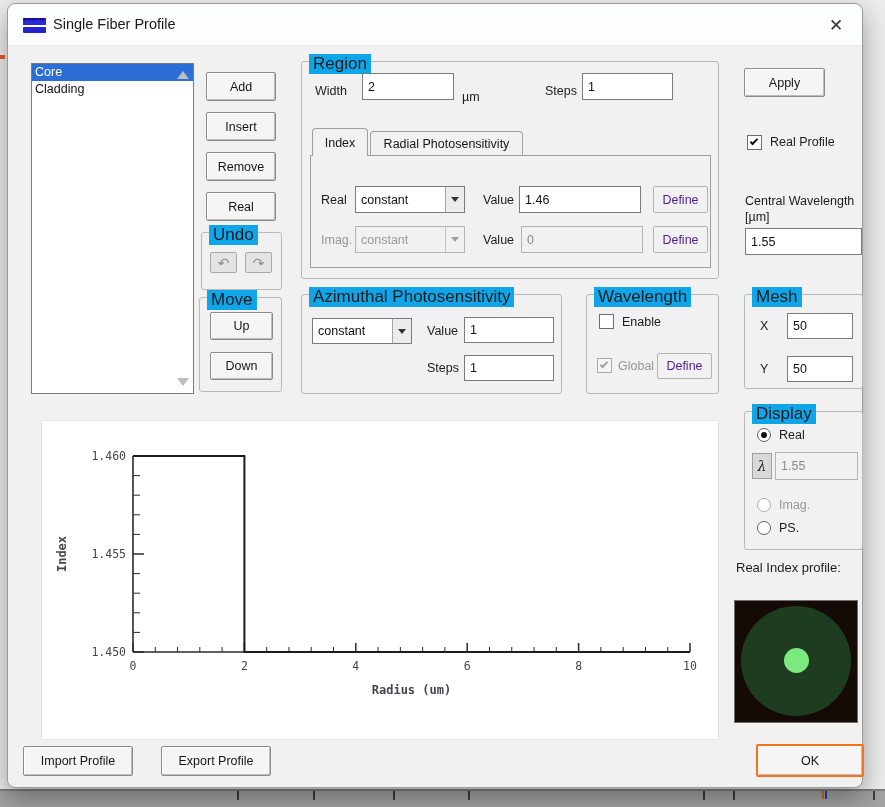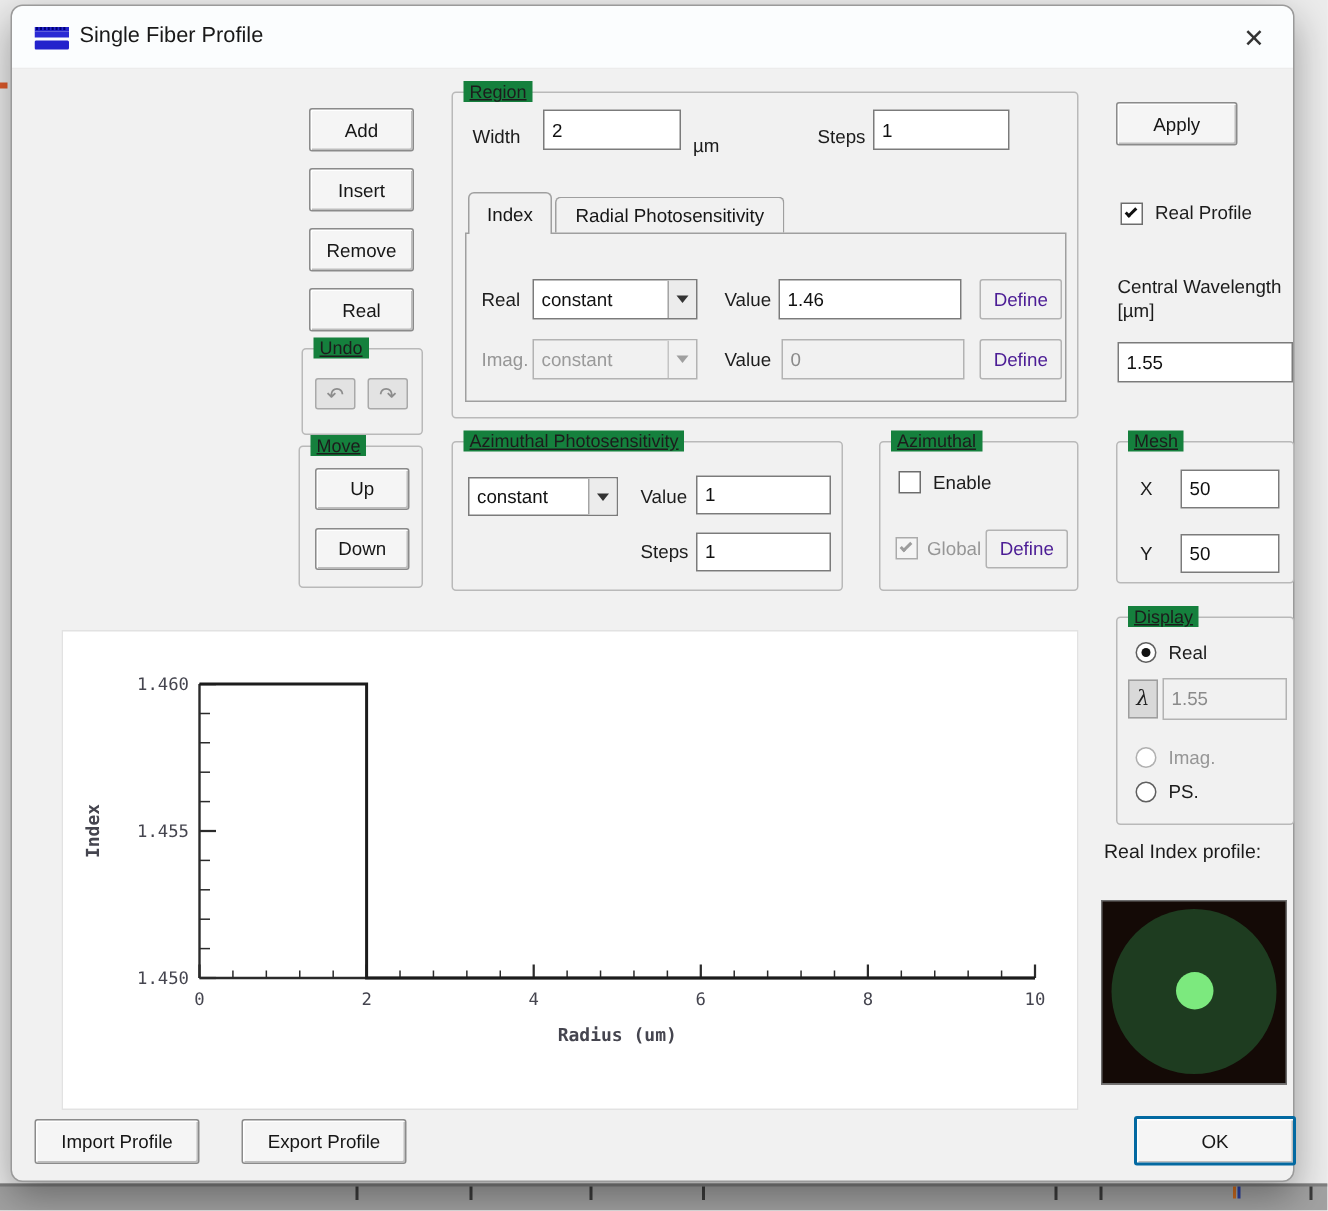--- a/index.html
+++ b/index.html
@@ -23,26 +23,26 @@
   .close-btn { position:absolute; right:12px; top:8px; width:28px; height:26px; display:flex; align-items:center;
                justify-content:center; font-size:17px; color:#333; cursor:default; }
 
   
   .lbl { position:absolute; font-size:12.5px; color:#1c1c1c; white-space:nowrap; }
   .lbl.disabled { color:#969696; }
   .btn { position:absolute; background:#f5f5f5; border:1px solid #8b8b8b; border-radius:2px;
          box-shadow:inset 1px 1px 0 #ffffff, inset -1px -1px 0 #bdbdbd;
          font-size:12.5px; color:#161616; display:flex; align-items:center; justify-content:center; }
   .btn.disabled { color:#4c1d95; border-color:#b3b3b3; box-shadow:none; background:#f1f1f1; }
-  .btn.default-ok { border:2px solid #0369a1; }
+  .btn.default-ok { border:2px solid #f97316; }
   .input { position:absolute; background:#ffffff; border:1px solid #7b7b7b; font-size:12.5px; color:#111;
            display:flex; align-items:center; padding-left:5px; }
   .input.disabled { background:#f1f1f1; color:#8b8b8b; border-color:#b3b3b3; }
   .groupbox { position:absolute; border:1px solid #b9b9b9; border-radius:3px; }
-  .gb-label { position:absolute; top:-8px; left:7px; background:#15803d; padding:0 4px; font-size:12px; color:#1c1c1c; white-space:nowrap;text-decoration:underline; }
+  .gb-label { position:absolute; top:-8px; left:7px; background:#0ea5e9; padding:0 4px; font-size:17px; color:#1c1c1c; white-space:nowrap; }
 
   .combo { position:absolute; background:#fff; border:1px solid #7b7b7b; display:flex; align-items:center; }
   .combo .combo-text { flex:1; font-size:12.5px; color:#111; padding-left:5px; }
   .combo .combo-arrow { width:19px; align-self:stretch; background:#ececec; border-left:1px solid #a5a5a5;
                         display:flex; align-items:center; justify-content:center; }
   .combo .tri-down { width:0; height:0; border:4px solid transparent; border-top:5px solid #333; margin-top:4px; }
   .combo.disabled { background:#f1f1f1; border-color:#b3b3b3; }
   .combo.disabled .combo-text { color:#9a9a9a; }
   .combo.disabled .combo-arrow { background:#f1f1f1; border-left-color:#c4c4c4; }
   .combo.disabled .tri-down { border-top-color:#9f9f9f; }
@@ -117,20 +117,26 @@
         <rect x="16.6" y="1" width="1.4" height="2"></rect>
           <rect x="19.2" y="1" width="1.4" height="2"></rect>
       </g>
       <rect x="0" y="4" width="23" height="4" fill="#2a2ad4"></rect>
       <rect x="0" y="10" width="23" height="6" rx="1" fill="#2323cc"></rect>
     </svg>
     <div class="title-text">Single Fiber Profile</div>
     <div class="close-btn">✕</div>
   </div>
 
+  <div class="listbox">
+    <div class="list-item selected">Core</div>
+    <div class="list-item">Cladding</div>
+    <div class="scroll-tri-up"></div>
+    <div class="scroll-tri-down"></div>
+  </div>
 
   <div class="btn" style="left:198px; top:68px; width:70px; height:29px">Add</div>
   <div class="btn" style="left:198px; top:108px; width:70px; height:29px">Insert</div>
   <div class="btn" style="left:198px; top:148px; width:70px; height:29px">Remove</div>
   <div class="btn" style="left:198px; top:188px; width:70px; height:29px">Real</div>
 
   <div class="groupbox" style="left:193px; top:228px; width:81px; height:58px">
     <div class="gb-label">Undo</div>
     <div class="icon-btn" style="left:8px; top:19px">
       <span>↶</span>
@@ -179,39 +185,39 @@
       <div class="input disabled" style="left:210px; top:70px; width:122px; height:27px">0</div>
       <div class="btn disabled" style="left:342px; top:70px; width:55px; height:27px">Define</div>
     </div>
   </div>
 
   <div class="btn" style="left:736px; top:64px; width:81px; height:29px">Apply</div>
   <div class="checkbox" style="left:739px; top:131px">
     <span class="checkmark-icon"></span>
   </div>
   <div class="lbl" style="left:762px; top:131px">Real Profile</div>
-  <div class="lbl" style="left:737px; top:179px; width:122px; white-space:normal; line-height:16px">Central Wavelength [µm]</div>
+  <div class="lbl" style="left:737px; top:189px; width:122px; white-space:normal; line-height:16px">Central Wavelength [µm]</div>
   <div class="input" style="left:737px; top:224px; width:117px; height:27px">1.55</div>
 
   <div class="groupbox" style="left:293px; top:290px; width:261px; height:100px">
     <div class="gb-label">Azimuthal Photosensitivity</div>
     <div class="combo" style="left:10px; top:23px; width:100px; height:26px">
       <span class="combo-text">constant</span>
       <span class="combo-arrow">
           <span class="tri-down"></span>
         </span>
     </div>
     <div class="lbl" style="left:125px; top:29px">Value</div>
     <div class="input" style="left:162px; top:22px; width:90px; height:26px">1</div>
     <div class="lbl" style="left:125px; top:66px">Steps</div>
     <div class="input" style="left:162px; top:60px; width:90px; height:26px">1</div>
   </div>
 
   <div class="groupbox" style="left:578px; top:290px; width:133px; height:100px">
-    <div class="gb-label">Azimuthal</div>
+    <div class="gb-label">Wavelength</div>
     <div class="checkbox" style="left:12px; top:19px"></div>
     <div class="lbl" style="left:35px; top:20px">Enable</div>
     <div class="checkbox disabled" style="left:10px; top:63px">
       <span class="checkmark-icon"></span>
     </div>
     <div class="lbl disabled" style="left:31px; top:64px">Global</div>
     <div class="btn disabled" style="left:70px; top:58px; width:55px; height:26px">Define</div>
   </div>
 
   <div class="groupbox" style="left:736px; top:290px; width:119px; height:95px">

